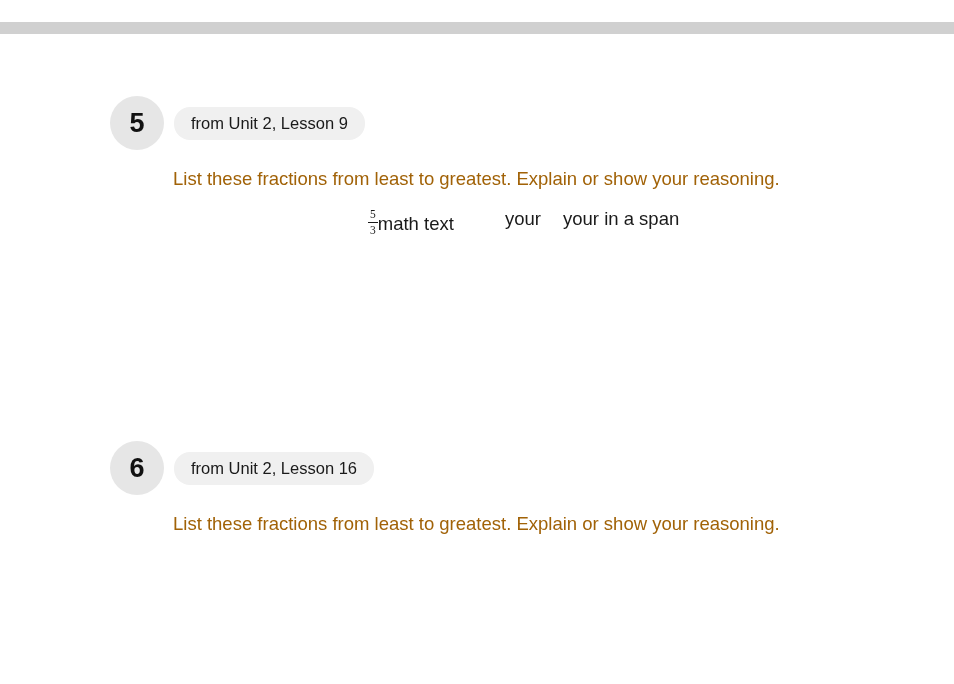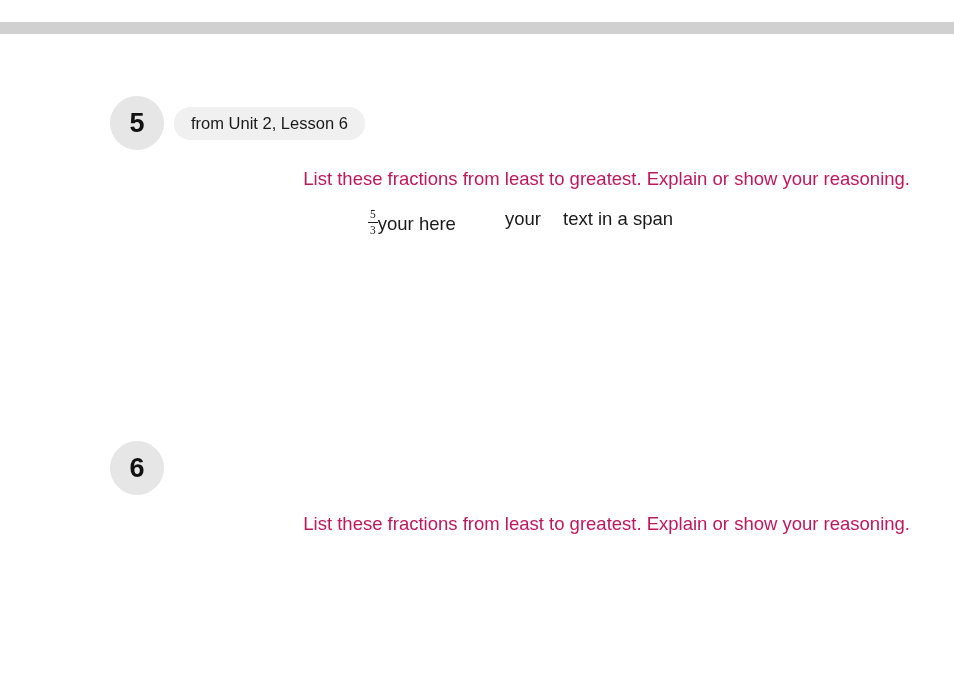--- a/index.html
+++ b/index.html
@@ -66,22 +66,21 @@
     padding: 7px 17px;
     font-size: 16.5px;
     color: #1a1a1a;
     white-space: nowrap;
   }
   .problem-text {
     margin-top: 17px;
     margin-left: 63px;
     font-size: 18.5px;
     line-height: 1.35;
-    color: #be185d;
-    text-align: right;
+    color: #a16207;
   }
   .math-row {
     margin-top: 16px;
     margin-left: 63px;
     position: relative;
     height: 70px;
   }
   .math-block {
     position: absolute;
     left: 195px;
@@ -133,36 +132,37 @@
 <body>
 
 <div class="top-strip"></div>
 <div class="top-rule"></div>
 
 <div class="content">
 
   <div class="problem" style="top: 62px;">
     <div class="problem-header">
       <div class="problem-number">5</div>
-      <div class="problem-tag">from Unit 2, Lesson 6</div>
+      <div class="problem-tag">from Unit 2, Lesson 9</div>
     </div>
     <div class="problem-text">List these fractions from least to greatest. Explain or show your reasoning.</div>
     <div class="math-row">
       <div class="math-block">
         <span class="frac">
           <span class="num">5</span>
           <span class="bar"></span>
           <span class="den">3</span>
-        </span><span class="math-label">your here</span>
+        </span><span class="math-label">math text</span>
       </div>
       <div class="span-text-1">your</div>
-      <div class="span-text-2">text in a span</div>
+      <div class="span-text-2">your in a span</div>
     </div>
   </div>
 
   <div class="problem" style="top: 407px;">
     <div class="problem-header">
       <div class="problem-number">6</div>
+      <div class="problem-tag">from Unit 2, Lesson 16</div>
     </div>
     <div class="problem-text">List these fractions from least to greatest. Explain or show your reasoning.</div>
   </div>
 
 </div>
 
 </body></html>

